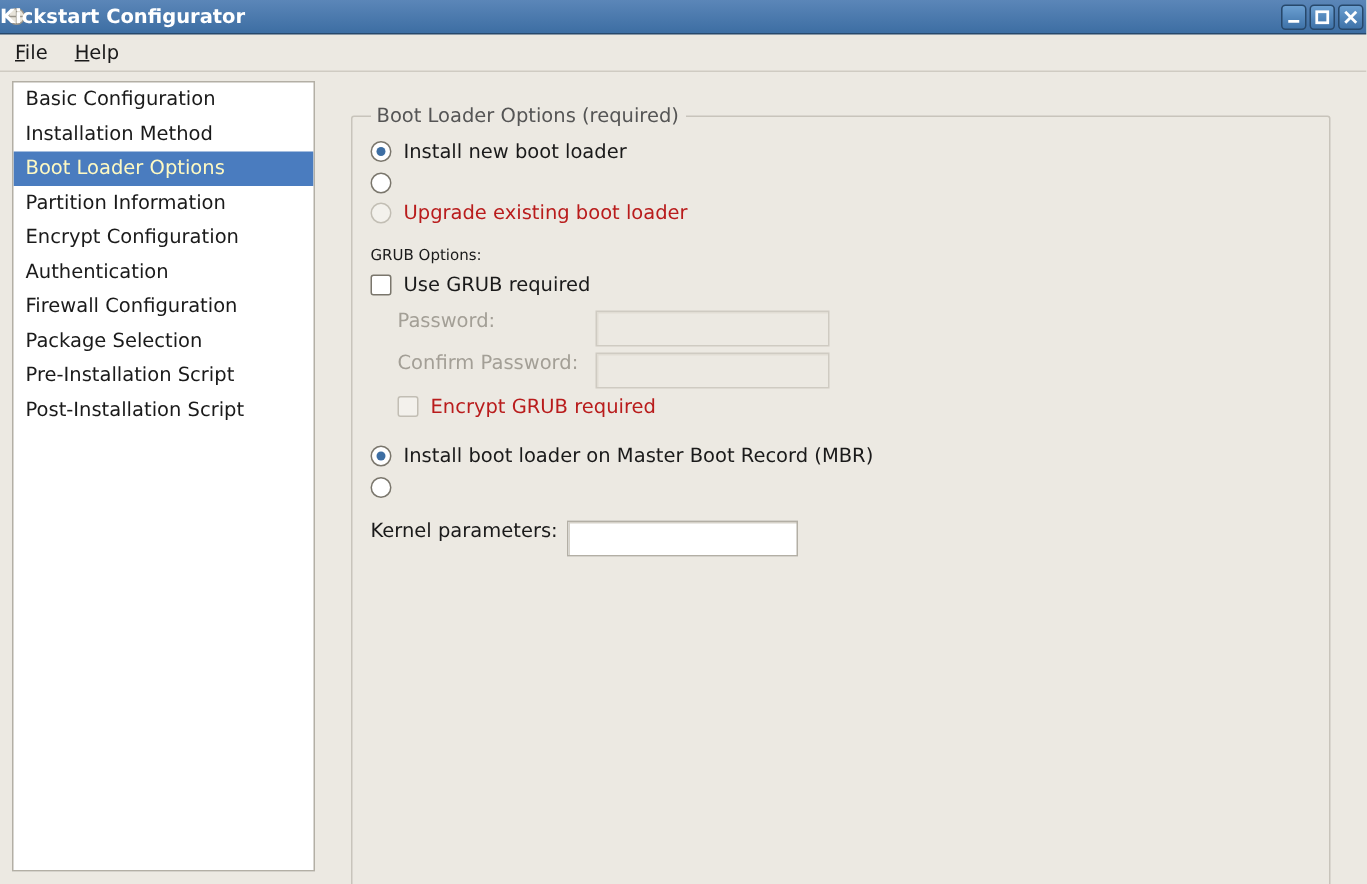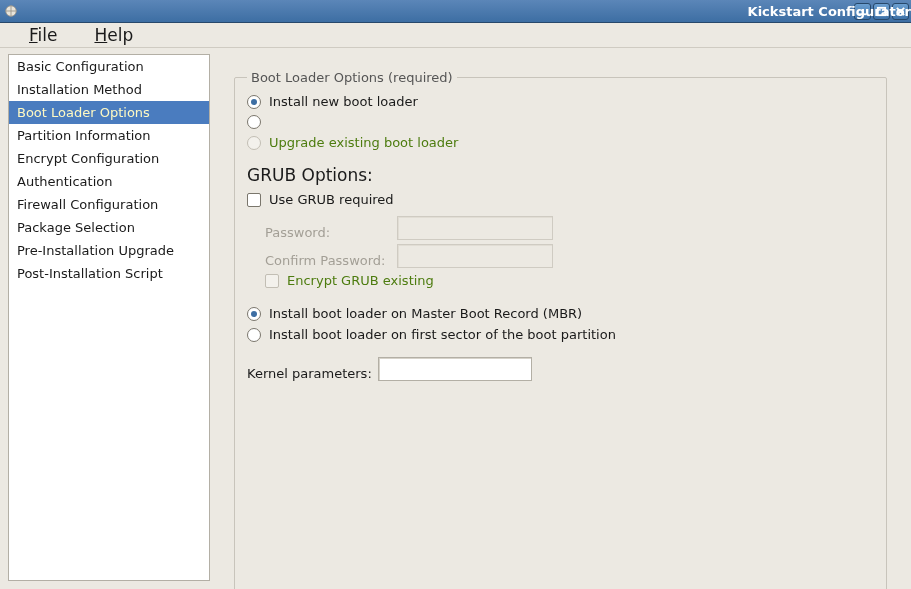--- a/index.html
+++ b/index.html
@@ -25,21 +25,21 @@
     position: relative;
   }
   .titlebar .app-icon {
     width: 22px; height: 22px;
     display: flex; align-items: center; justify-content: center;
   }
   .titlebar .app-icon svg { width: 14px; height: 14px; }
   .titlebar .title-text {
     position: absolute;
     left: 0; right: 0;
-    text-align: right;
+    text-align: left;
     pointer-events: none;
   }
   .titlebar .win-controls {
     margin-left: auto;
     display: flex;
     padding-right: 2px;
     gap: 2px;
   }
   .win-btn {
     width: 17px; height: 17px;
@@ -56,22 +56,21 @@
     height: 24px;
     background: #ece9e2;
     border-bottom: 1px solid #cfcbc2;
     display:flex;
     align-items:center;
     padding: 0 6px;
     gap: 10px;
   }
   .menuitem {
     padding: 2px 4px;
-    font-size: 17px;
-    margin-left: 19px;
+    font-size: 13px;
   }
   .menuitem .ul { text-decoration: underline; }
 
   
   .client {
     position: absolute;
     top: 46px; bottom: 0; left:0; right:0;
     padding: 8px;
     box-sizing:border-box;
     display:flex;
@@ -112,46 +111,46 @@
   fieldset.groupbox > legend {
     padding: 0 4px;
     color: #555;
     font-size: 13px;
   }
 
   .vstack { display:flex; flex-direction:column; gap:4px; }
 
   
   .opt-row {
-    display:flex; align-items:flex-end; gap:8px;
+    display:flex; align-items:flex-start; gap:8px;
     padding: 1px 0;
   }
-  .opt-row.disabled { color: #4d7c0f; }
+  .opt-row.disabled { color: #b91c1c; }
   .radio, .chk {
     width:14px; height:14px;
     box-sizing:border-box;
     background:#fff;
     display:inline-flex; align-items:center; justify-content:center;
     flex:none;
   }
   .radio { border:1px solid #7a766c; border-radius:50%; }
   .radio.disabled { border-color:#c2beb4; background:#f3f1ec;}
   .radio.selected::after{
     content:""; width:6px;height:6px;border-radius:50%;
     background:#3d6ea3;
   }
   .chk { border:1px solid #7a766c; border-radius:2px; }
   .chk.disabled { border-color:#c2beb4; background:#f3f1ec;}
 
-  .section-label { margin-top:10px; margin-bottom:2px; font-size:17px; }
+  .section-label { margin-top:10px; margin-bottom:2px; font-size:10px; }
 
   .indent { padding-left: 18px; }
 
   .form-row {
-    display:flex; align-items:flex-end; gap:6px;
+    display:flex; align-items:flex-start; gap:6px;
     margin: 4px 0;
   }
   .form-row.disabled { color:#a39f96; }
   .form-label { width: 126px; }
   input.textfield {
     height: 24px;
     border:1px solid #b3afa5;
     background:#fff;
     box-sizing:border-box;
     padding: 2px 4px;
@@ -205,21 +204,21 @@
 
   <div class="sidebar">
     <div class="sidebar-item">Basic Configuration</div>
     <div class="sidebar-item">Installation Method</div>
     <div class="sidebar-item selected">Boot Loader Options</div>
     <div class="sidebar-item">Partition Information</div>
     <div class="sidebar-item">Encrypt Configuration</div>
     <div class="sidebar-item">Authentication</div>
     <div class="sidebar-item">Firewall Configuration</div>
     <div class="sidebar-item">Package Selection</div>
-    <div class="sidebar-item">Pre-Installation Upgrade</div>
+    <div class="sidebar-item">Pre-Installation Script</div>
     <div class="sidebar-item">Post-Installation Script</div>
   </div>
 
   <div class="content-frame">
     <fieldset class="groupbox">
       <legend>Boot Loader Options (required)</legend>
 
       <div class="vstack">
 
         <div class="opt-row">
@@ -245,33 +244,32 @@
           <div class="form-row disabled">
             <span class="form-label">Password:</span>
             <input class="textfield disabled" style="width: 156px;" disabled="" value="">
           </div>
           <div class="form-row disabled">
             <span class="form-label">Confirm Password:</span>
             <input class="textfield disabled" style="width: 156px;" disabled="" value="">
           </div>
           <div class="opt-row disabled" style="margin-top:4px">
             <span class="chk disabled"></span>
-            <span>Encrypt GRUB existing</span>
+            <span>Encrypt GRUB required</span>
           </div>
         </div>
 
         <div class="spacer8"></div>
 
         <div class="opt-row">
           <span class="radio selected"></span>
           <span>Install boot loader on Master Boot Record (MBR)</span>
         </div>
         <div class="opt-row">
           <span class="radio"></span>
-          <span>Install boot loader on first sector of the boot partition</span>
         </div>
 
         <div class="form-row" style="margin-top:10px">
           <span>Kernel parameters:</span>
           <input class="textfield" style="width: 154px;" value="">
         </div>
 
       </div>
     </fieldset>
   </div>

